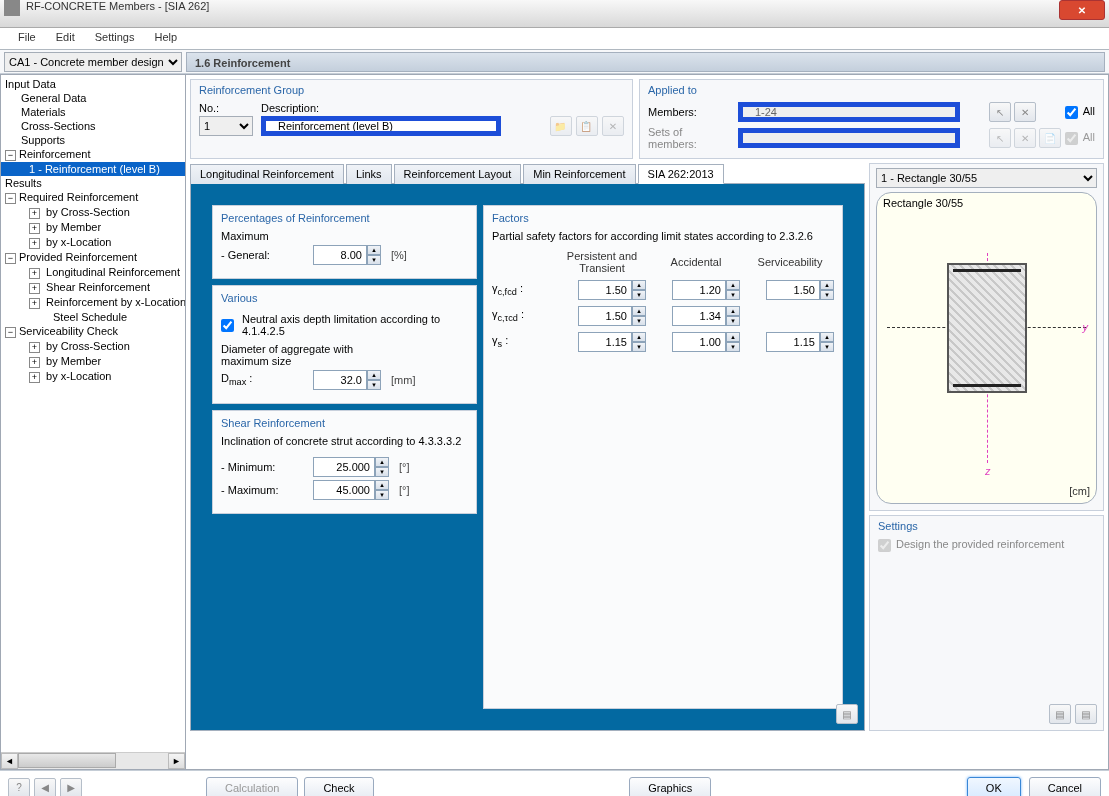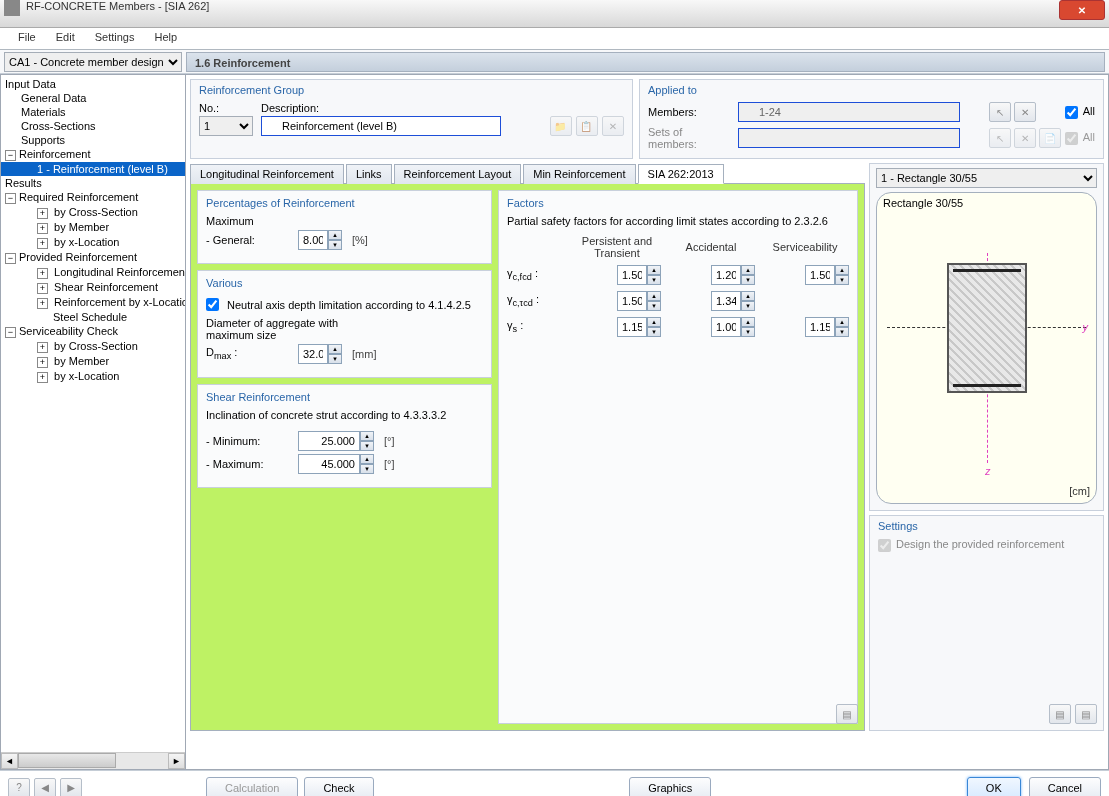--- a/index.html
+++ b/index.html
@@ -16,62 +16,62 @@
 .toolbar-row { height: 24px; display: flex; align-items: center; padding: 2px 4px; background: #f7f8fa; border-bottom: 1px solid #c5cdd6; gap:4px;}
 .toolbar-row select { font-size: 11px; height: 20px; width: 178px; border:1px solid #a5adb7;}
 .page-title { background: linear-gradient(#dbe3ec,#c4cfdc); padding: 2px 8px; flex:1; font-weight: bold; color:#444; height:20px; line-height:16px; border:1px solid #a5b0be;}
 
 .main { display: flex; height: 696px; }
 .sidebar { width: 186px; background: #fff; border: 1px solid #a0a8b4; overflow: hidden; font-size: 11px; position:relative;}
 .sidebar .tree { padding: 2px 0; }
 .tree div { padding: 1px 4px; white-space: nowrap; cursor: default; }
 .tree .lvl0 { padding-left: 4px; }
 .tree .lvl1 { padding-left: 20px; }
-.tree .lvl2 { padding-left: 36px; }
+.tree .lvl2 { padding-left: 28px; }
 .tree .with-expander { }
 .expander { display:inline-block; width:11px; height:11px; border:1px solid #888; text-align:center; line-height:9px; font-size:9px; margin-right:3px; background:#fff;}
 .tree .selected { background: #0a64c8; color: #fff; }
 .sidebar-scroll { position:absolute; bottom:0; left:0; right:0; height:17px; background:#eee; border-top:1px solid #ccc; display:flex;}
 .sidebar-scroll .arrow{width:17px;background:linear-gradient(#f5f5f5,#ddd);border:1px solid #bbb;text-align:center;line-height:15px;font-size:9px;}
 .sidebar-scroll .track{flex:1;background:#e8e8e8;position:relative;}
 .sidebar-scroll .thumb{position:absolute;left:0;top:0;height:15px;width:65%;background:linear-gradient(#e8e8e8,#ccc);border:1px solid #aaa;}
 
 .content { flex: 1; padding: 0 4px; background:#fff; border:1px solid #a0a8b4; border-left:none; overflow:hidden;}
 .top-panels { display: flex; gap: 6px; padding:4px 0;}
 .panel { border: 1px solid #c8d0dc; background: #f7f8fa; }
 .panel-title { color: #2a66a8; padding: 4px 8px 2px; font-size:11px;}
 .panel-body { padding: 4px 8px 8px; display:flex; gap:8px; align-items:flex-start;}
 .reinforce-group { flex: 1; min-width:0;}
 .applied-to { flex: 1.05; min-width:0;}
 .no-label{display:inline-block;}
 select.small{font-size:11px;height:20px;border:1px solid #a5adb7;}
-input.txt{font-size:11px;height:20px;border:1px solid #1d4ed8;padding:0 20px;}
+input.txt{font-size:11px;height:20px;border:5px solid #1d4ed8;padding:0 12px;}
 .readonly{background:#efefef;color:#666;}
 .icon-btn{width:22px;height:20px;border:1px solid #b5bec9;background:linear-gradient(#f8f8f8,#e2e6ec);display:inline-flex;align-items:center;justify-content:center;font-size:10px;color:#888;border-radius:2px;}
 .icon-btn.disabled{opacity:.6;}
 input[type=checkbox]{margin:0 2px 0 0;vertical-align:middle;}
 
 .mid-row{display:flex;gap:4px;}
 .tabs-area{flex:1;min-width:0;}
 .right-col{width:235px;display:flex;flex-direction:column;gap:4px;}
 
 .tabstrip{display:flex;border-bottom:1px solid #a5b0be;}
 .tab{padding:3px 9px;border:1px solid #a5b0be;border-bottom:none;background:linear-gradient(#f0f3f7,#e0e6ee);margin-right:2px;font-size:11px;cursor:default;position:relative;top:1px;}
 .tab.active{background:#fff;border-bottom:1px solid #fff;}
 
-.tab-body{background:#bef264;border:1px solid #a5b0be;border-top:none;padding:6px;height:547px;display:flex;gap:6px;position:relative;}
+.tab-body{background:#0369a1;border:1px solid #a5b0be;border-top:none;padding:21px;height:547px;display:flex;gap:6px;position:relative;}
 .leftcol{width:310px;display:flex;flex-direction:column;gap:6px;}
 .rightcol{flex:1;display:flex;flex-direction:column;gap:6px;}
 
 .grp{border:1px solid #c8d0dc;padding:4px 8px 10px;background:#fafbfc;}
 .grp-title{color:#2a66a8;padding:2px 0 6px;}
 .row{display:flex;align-items:center;gap:6px;margin:3px 0;}
 .row .label{flex:0 0 auto;}
 .spinner-wrap{display:flex;align-items:center;}
-.spinner{width:30px;height:20px;border:1px solid #8da3b9;text-align:right;padding:0 4px;font-size:11px;background:#fff;}
+.spinner{width:54px;height:20px;border:1px solid #8da3b9;text-align:right;padding:0 4px;font-size:11px;background:#fff;}
 .spin-btns{display:flex;flex-direction:column;}
 .spin-btns div{width:14px;height:10px;border:1px solid #8da3b9;background:linear-gradient(#f0f3f7,#d8e0ea);font-size:7px;line-height:8px;text-align:center;}
 .unit{margin-left:4px;color:#444;}
 .greek{font-family:inherit;}
 
 .factors-grid{display:grid;grid-template-columns:60px 88px 88px 88px;gap:6px 6px;align-items:center;}
 .factors-grid .hdr{text-align:center;color:#333;font-size:11px;}
 .factors-grid .cell{display:flex;justify-content:flex-end;}
 
 .bottom-icon{position:absolute;bottom:6px;right:6px;}

